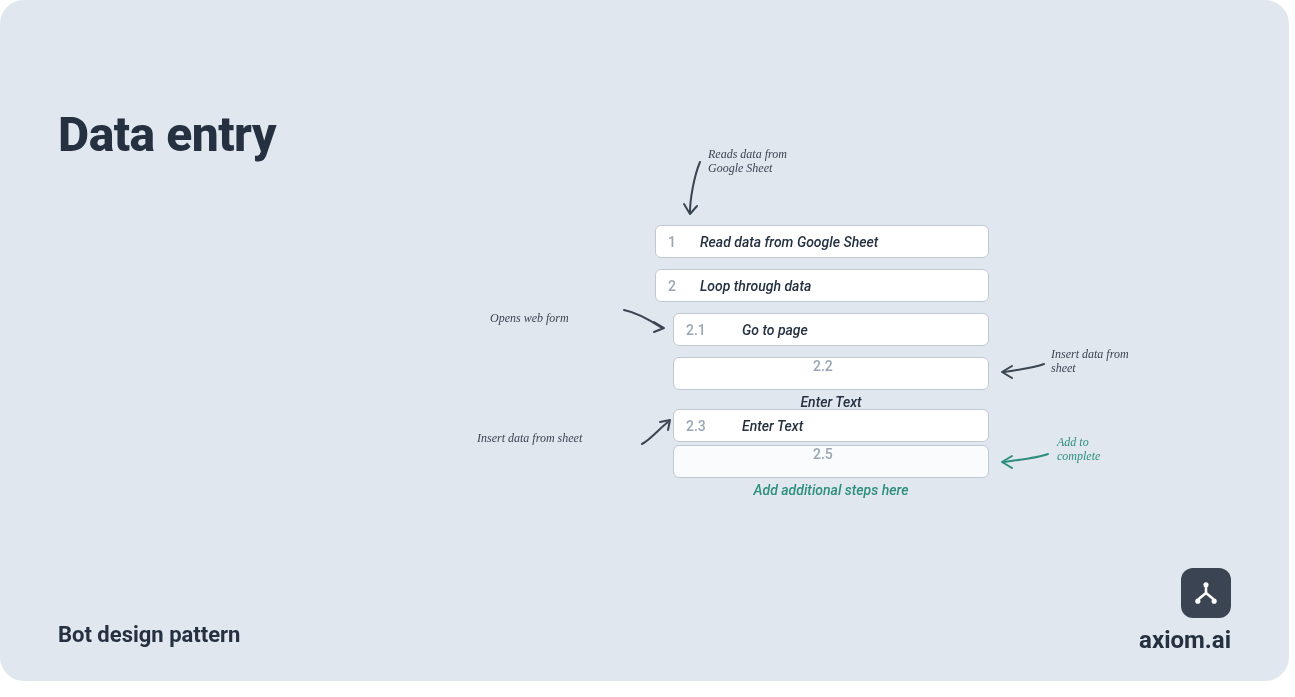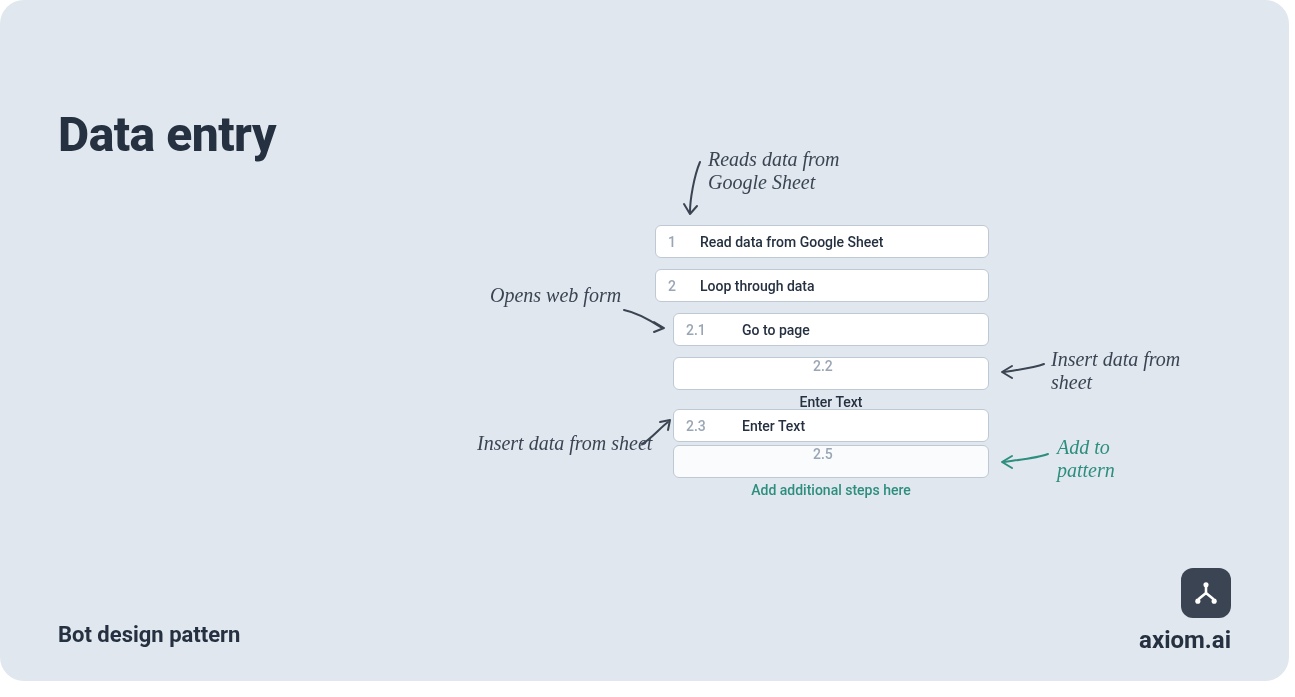--- a/index.html
+++ b/index.html
@@ -65,27 +65,27 @@
     background:#F9FBFC;
     border-color:#BFC9D4;
   }
   .step .num{
     color:#9AA6B5;
     font-weight:500;
     margin-right:12px;
     min-width:20px;
   }
   .step.sub .num{min-width:24px;}
-  .step .label{color:#253040;font-weight:500;}
+  .step .label{color:#253040;font-weight:500;font-style:italic;}
   .step.last .label{color:#2D8E7E;font-weight:500;}
   
   .ann{
     position:absolute;
     font-family:"Brush Script MT","Segoe Script","Comic Sans MS",cursive;
-    font-size:20px;
+    font-size:12px;
     font-style:italic;
     color:#3B4452;
     line-height:1.15;
     white-space:pre;
   }
   .ann.teal{color:#2D8E7E;}
   
   .arrow{position:absolute;}
   .arrow svg{overflow:visible;}
   .arrow path,.arrow line{
@@ -121,26 +121,26 @@
     <span class="num">2.3</span>
     <span class="label">Enter Text</span>
   </div>
   <div class="step sub last" style="left: 673px; top: 445px; flex-direction: column;">
     <span class="num">2.5</span>
     <span class="label">Add additional steps here</span>
   </div>
 
   <div class="ann" style="left:708px;top:148px;">Reads data from
 Google Sheet</div>
-  <div class="ann" style="left:490px;top:284px;">Opens web form</div>
+  <div class="ann" style="left:490px;top:312px;">Opens web form</div>
   <div class="ann" style="left:1051px;top:348px;">Insert data from
 sheet</div>
   <div class="ann" style="left:477px;top:432px;">Insert data from sheet</div>
   <div class="ann teal" style="left:1057px;top:436px;">Add to
-pattern</div>
+complete</div>
 
   <div class="arrow" style="left:660px;top:156px;width:50px;height:70px;">
     <svg width="50" height="70">
       <path d="M40 6 C 34 20, 30 44, 30 56"></path>
       <path d="M24 48 L30 58 L37 50"></path>
     </svg>
   </div>
   <div class="arrow" style="left:622px;top:306px;width:50px;height:30px;">
     <svg width="50" height="30">
       <path d="M2 4 C 12 6, 28 14, 40 22"></path>

